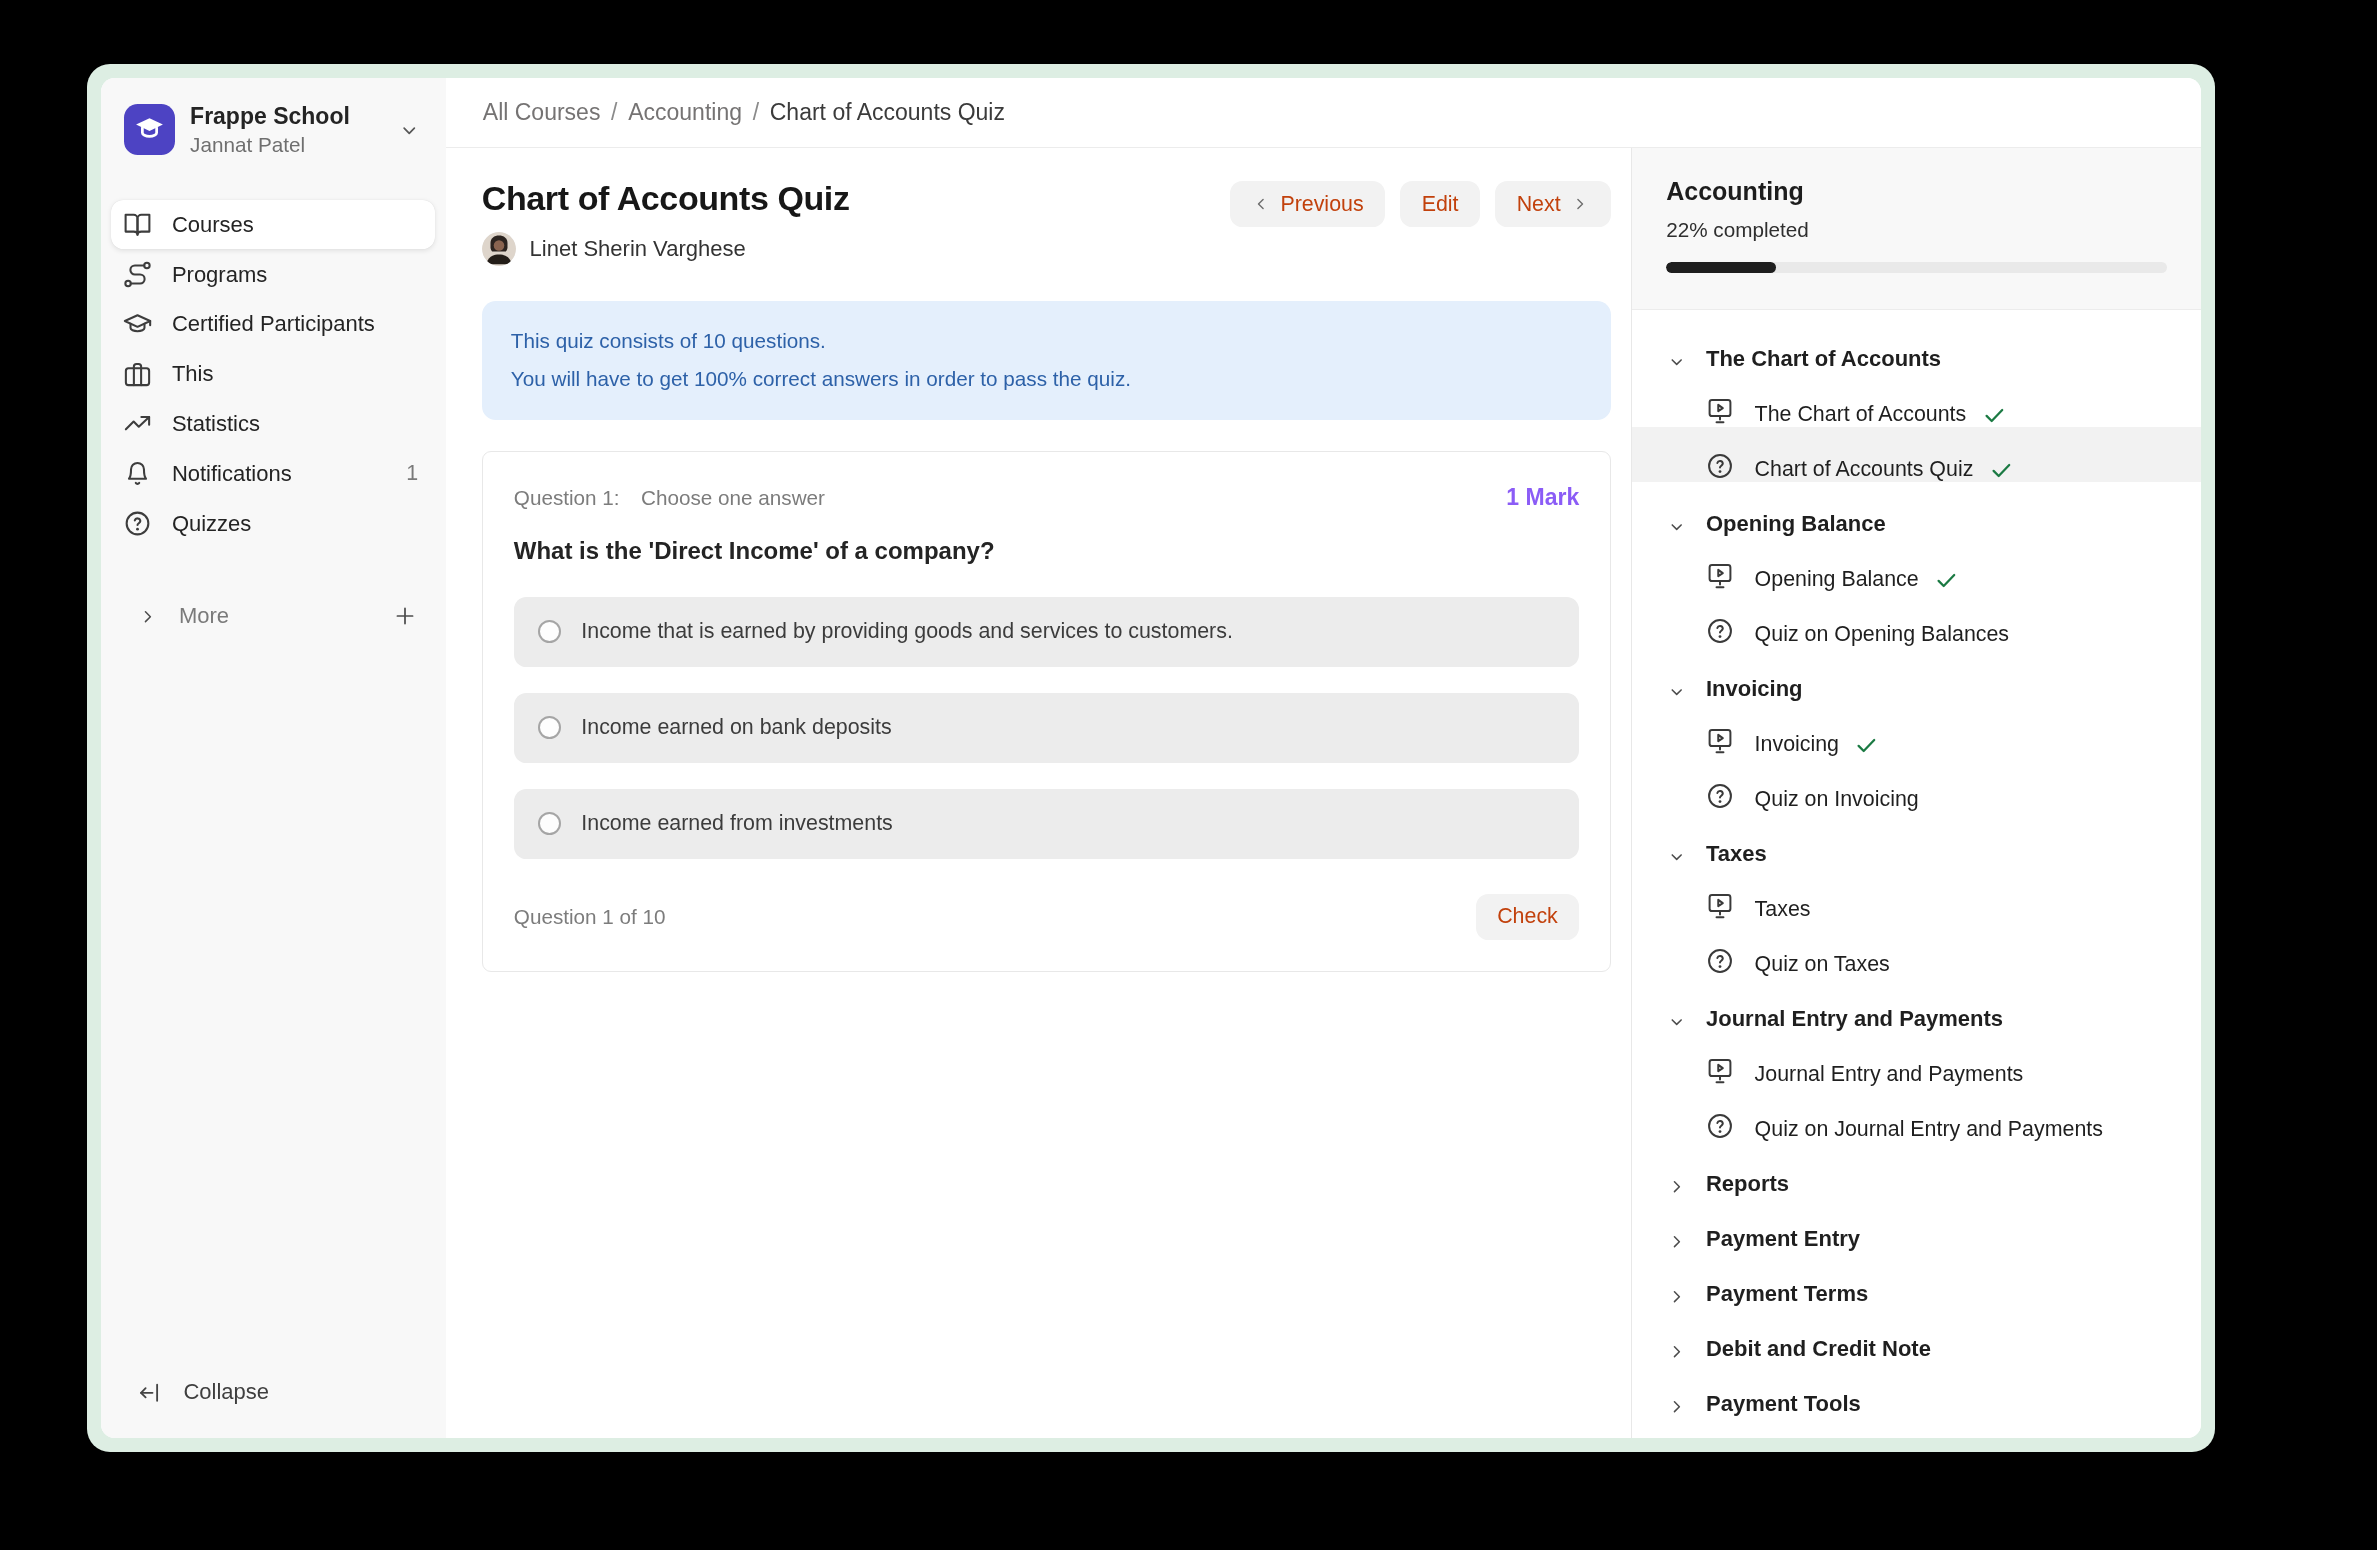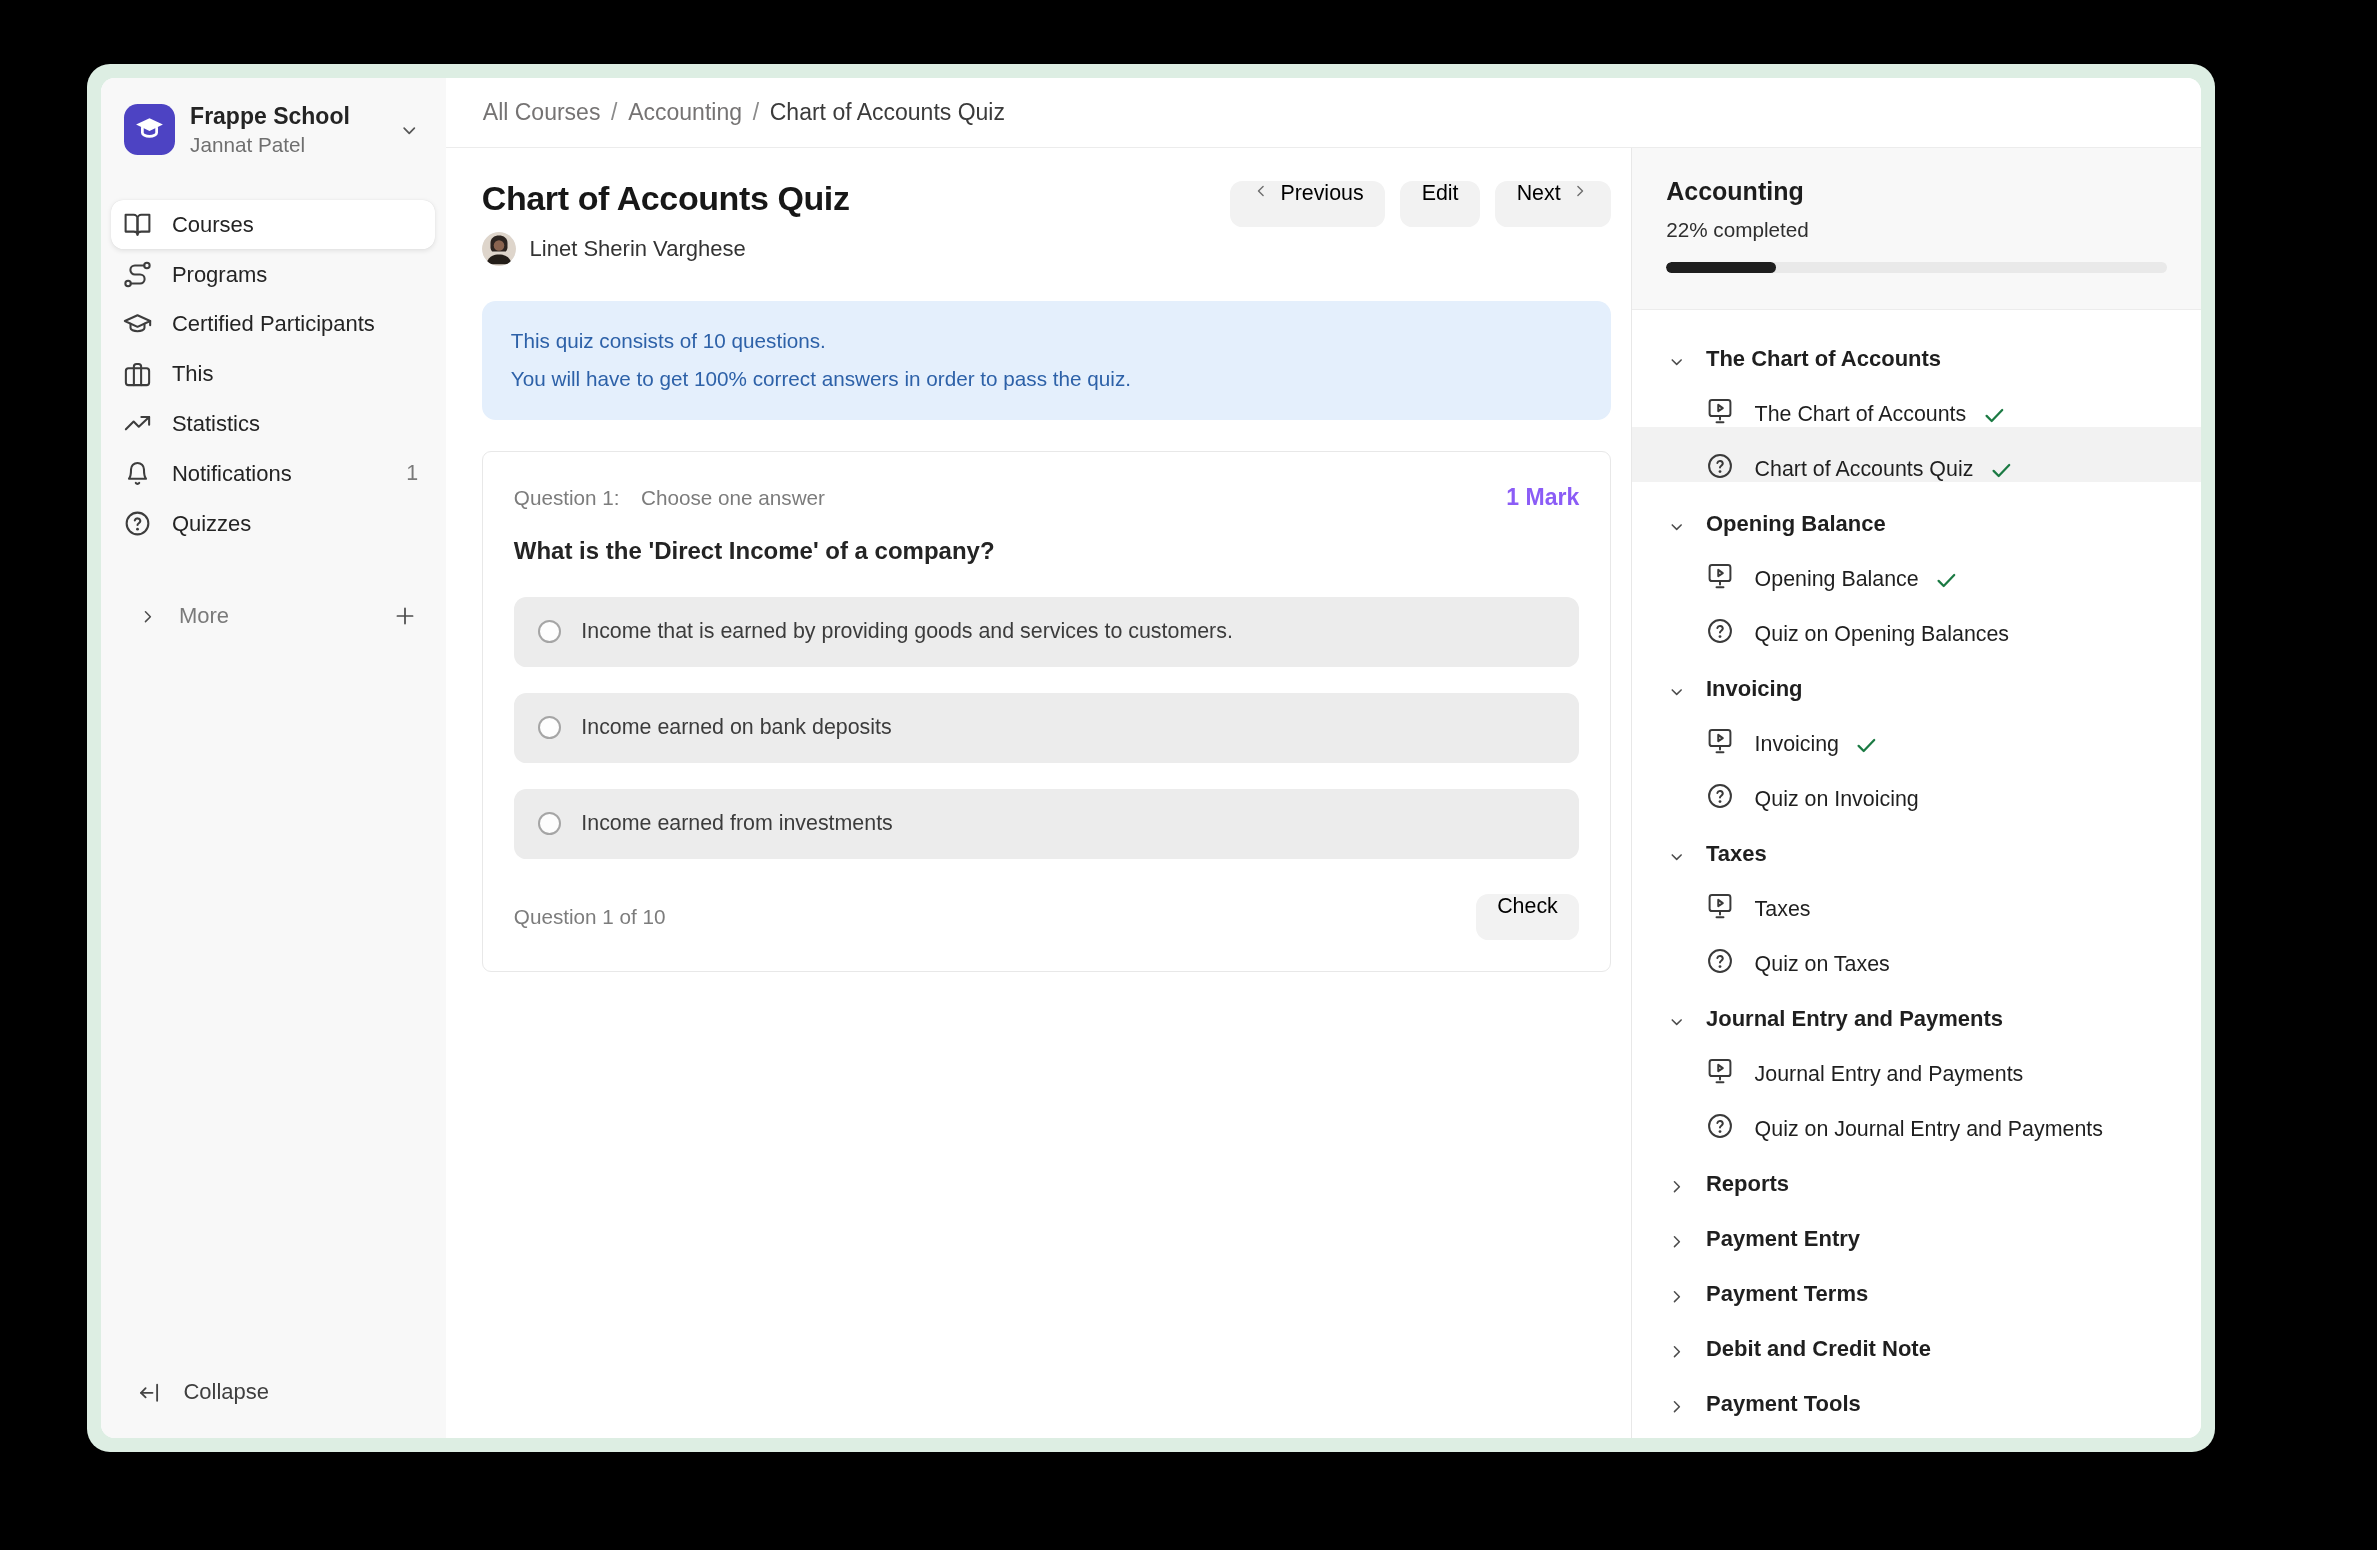--- a/index.html
+++ b/index.html
@@ -43,21 +43,21 @@
 
   
   .main { flex:1; min-width:0; background:#fff; padding:29px 20px 0 36px; overflow:hidden; }
   .title-row { display:flex; align-items:flex-start; justify-content:space-between; }
   h1.page-title { font-size:34px; font-weight:700; color:#171717; letter-spacing:-0.4px; line-height:43px; }
   .author { display:flex; align-items:center; margin-top:12.3px; }
   .avatar { width:34px; height:34px; border-radius:50%; overflow:hidden; flex:0 0 34px; box-shadow:inset 0 0 0 0.8px rgba(0,0,0,0.08); }
   .avatar svg { width:34px; height:34px; display:block; }
   .author-name { margin-left:13.8px; font-size:22px; color:#333; }
   .actions { display:flex; gap:15.3px; margin-top:4.6px; }
-  .btn { display:inline-flex; justify-content:center; gap:9.2px; height:46px; padding:0 21.4px; background:#f2f2f2; border:none; border-radius:12.3px; font-size:21.4px; color:#000000; font-family:inherit; cursor:pointer; }
+  .btn { display:inline-flex; align-items:center; justify-content:center; gap:9.2px; height:46px; padding:0 21.4px; background:#f2f2f2; border:none; border-radius:12.3px; font-size:21.4px; color:#c2410c; font-family:inherit; cursor:pointer; }
   .btn svg { width:20px; height:20px; color:#6e6e6e; }
   .notice { margin-top:35px; background:#e4effc; border-radius:13.8px; padding:21.4px 29px; font-size:20.7px; color:#2d61a8; line-height:38px; }
   .quiz-card { margin-top:31px; border:1.5px solid #e8e8e8; border-radius:9px; padding:32px 31px 31px; background:#fff; }
   .q-head { display:flex; justify-content:space-between; align-items:baseline; }
   .q-meta { font-size:20.7px; color:#7c7c7c; }
   .q-meta .q-instr { margin-left:21.4px; }
   .q-marks { font-size:23px; font-weight:700; color:#8b5cf6; }
   .q-text { margin-top:26px; font-size:24px; font-weight:700; color:#242424; }
   .options { margin-top:32px;text-align:right; }
   .option { display:flex; align-items:center; height:70px; background:#ececec; border-radius:12.3px; padding:0 24.5px; margin-bottom:26px; cursor:pointer; }

